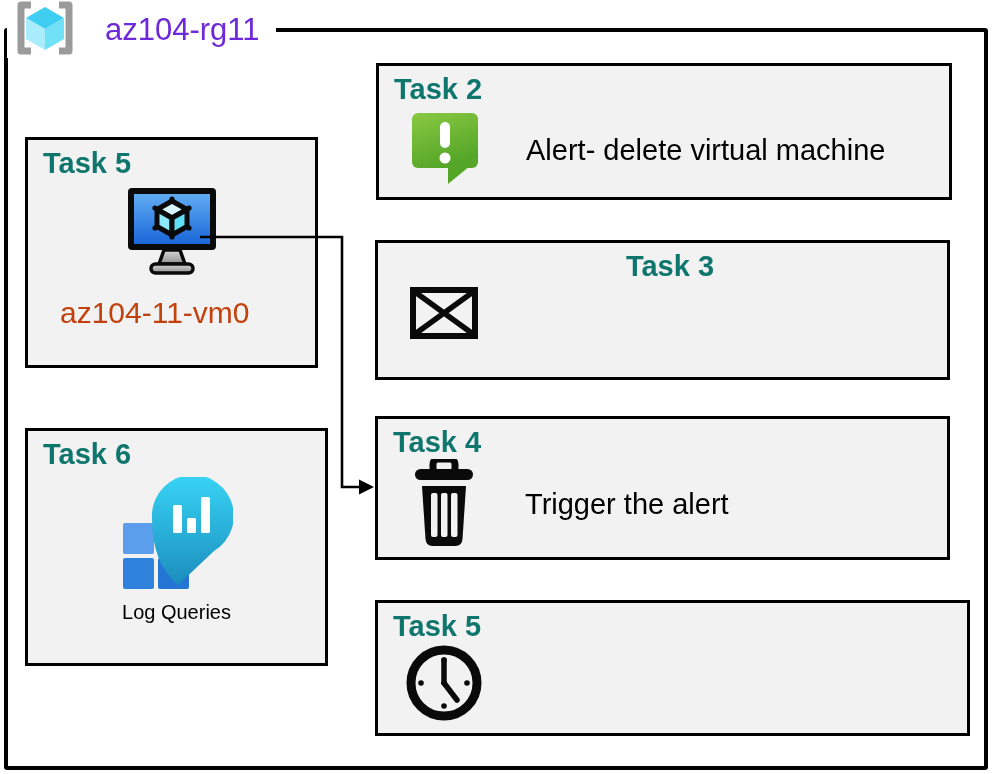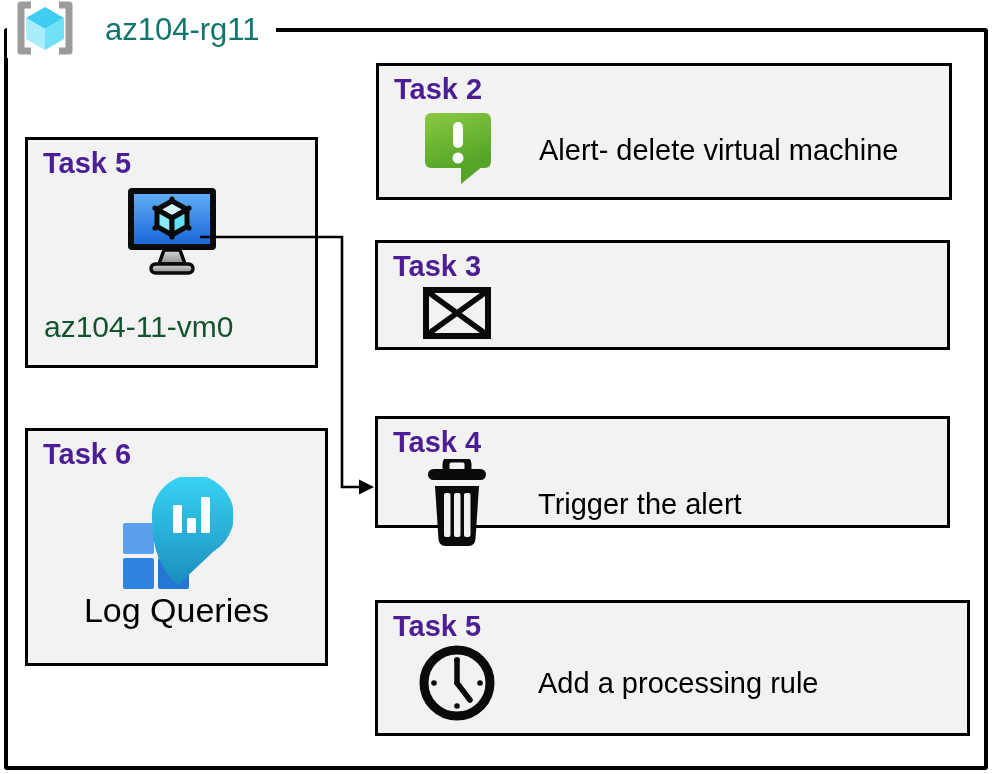--- a/index.html
+++ b/index.html
@@ -8,48 +8,48 @@
     font-family:"Liberation Sans", sans-serif; overflow:hidden;
   }
   .frame {
     position:absolute; left:4px; top:28px; width:984px; height:742px;
     border:4px solid #000; border-radius:3px; box-sizing:border-box;
   }
   .legend {
     position:absolute; left:7px; top:2px; height:56px; z-index:3;
     display:flex; align-items:center; background:#ffffff; padding:0 16px 0 2px;
   }
-  .legend-label { font-size:31px; color:#0f766e; margin-left:24px; white-space:nowrap; }
+  .legend-label { font-size:31px; color:#6d28d9; margin-left:24px; white-space:nowrap; }
 
   .task-box {
     position:absolute; background:#F2F2F2; border:3px solid #000;
     box-sizing:border-box; z-index:1;
   }
   #task1 { left:25px;  top:137px; width:293px; height:231px; }
   #task2 { left:376px; top:63px;  width:576px; height:137px; }
-  #task3 { left:375px; top:240px; width:575px; height:110px; }
-  #task4 { left:375px; top:416px; width:575px; height:112px; }
+  #task3 { left:375px; top:240px; width:575px; height:140px;text-align:center; }
+  #task4 { left:375px; top:416px; width:575px; height:144px; }
   #task5 { left:375px; top:600px; width:595px; height:136px; }
   #task6 { left:25px;  top:428px; width:303px; height:238px; }
 
   .task-title {
-    font-weight:bold; font-size:29px; color:#4c1d95;
+    font-weight:bold; font-size:29px; color:#0f766e;
     padding:7px 0 0 15px; line-height:1.15; white-space:nowrap;
   }
   .task-row {
-    display:flex; align-items:center; padding-left:38px; margin-top:4px;
+    display:flex; align-items:center; padding-left:25px; margin-top:4px;
   }
   .task-row .icon-cell { width:82px; display:flex; justify-content:center; flex:0 0 82px; }
   .task-row .row-label { font-size:29px; color:#000; margin-left:40px; white-space:nowrap; }
 
   .center-icon { display:flex; justify-content:center; }
   #task1 .center-icon { margin-top:4px; }
   #task6 .center-icon { margin-top:6px; }
-  .vm-label { font-size:30px; color:#14532d; padding-left:16px; margin-top:30px; white-space:nowrap; }
-  .log-label { font-size:34px; color:#000; text-align:center; white-space:nowrap; }
+  .vm-label { font-size:30px; color:#c2410c; padding-left:32px; margin-top:16px; white-space:nowrap; }
+  .log-label { font-size:20px; color:#000; text-align:center; margin-top:10px; white-space:nowrap; }
 
   #connector-layer {
     position:absolute; left:0; top:0; width:992px; height:774px;
     z-index:2; pointer-events:none;
   }
 </style>
 </head>
 <body>
 
 <div id="canvas">
@@ -158,21 +158,20 @@
         <svg width="80" height="80" viewBox="0 0 80 80">
           <circle cx="40" cy="40" r="33" fill="none" stroke="#0a0a0a" stroke-width="9"></circle>
           <circle cx="40" cy="17" r="2.8" fill="#0a0a0a"></circle>
           <circle cx="63" cy="40" r="2.8" fill="#0a0a0a"></circle>
           <circle cx="40" cy="63" r="2.8" fill="#0a0a0a"></circle>
           <circle cx="17" cy="40" r="2.8" fill="#0a0a0a"></circle>
           <path d="M40,40 V17" stroke="#0a0a0a" stroke-width="5.5" stroke-linecap="round"></path>
           <path d="M40,40 L53,57" stroke="#0a0a0a" stroke-width="5.5" stroke-linecap="round"></path>
         </svg>
       </span>
-      <span class="row-label">Add a processing rule</span>
     </div>
   </div>
 
   <div id="task6" class="task-box">
     <div class="task-title">Task 6</div>
     <div class="center-icon">
       <svg width="112" height="114" viewBox="0 0 112 114">
         <defs>
           <linearGradient id="teal" x1="0" y1="0" x2="0" y2="1">
             <stop offset="0" stop-color="#38D4F5"></stop>

